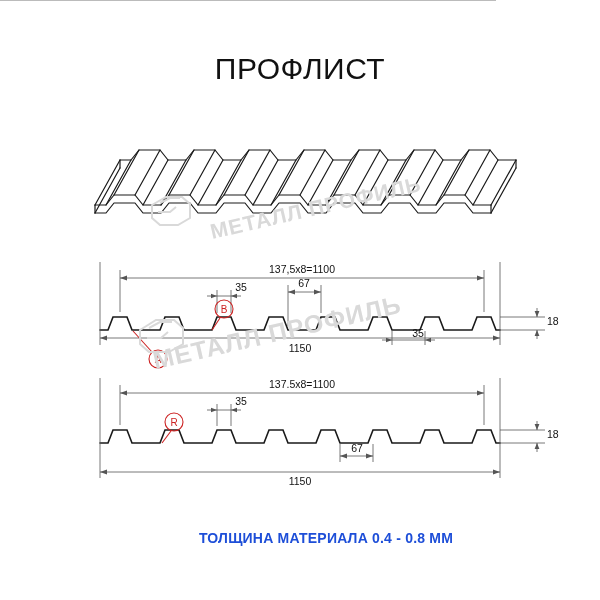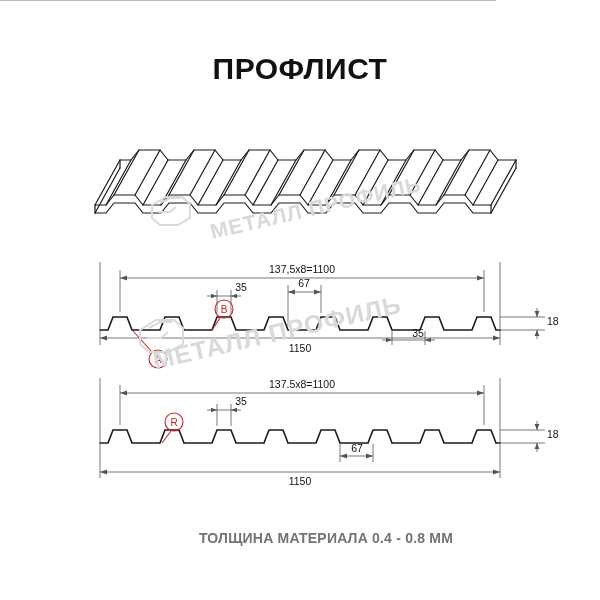--- a/index.html
+++ b/index.html
@@ -21,21 +21,21 @@
     width: 600px;
     height: 600px;
   }
   .title {
     position: absolute;
     left: 0;
     right: 0;
     top: 52px;
     text-align: center;
     font-size: 30px;
-    font-weight: bold;
+    font-weight: normal;
     letter-spacing: 0.5px;
     color: #111;
   }
   .subtitle {
     position: absolute;
     left: 0;
     right: 0;
     top: 88px;
     text-align: center;
     font-size: 15px;
@@ -44,21 +44,21 @@
   }
   .footer {
     position: absolute;
     left: 4px;
     right: 0;
     top: 530px;
     text-align: center;
     font-size: 14px;
     font-weight: bold;
     letter-spacing: 0.2px;
-    color: #737373;
+    color: #1d4ed8;
     padding-left: 48px;
   }
   svg.drawing {
     position: absolute;
     left: 0;
     top: 0;
     width: 600px;
     height: 600px;
   }
   .wm {

